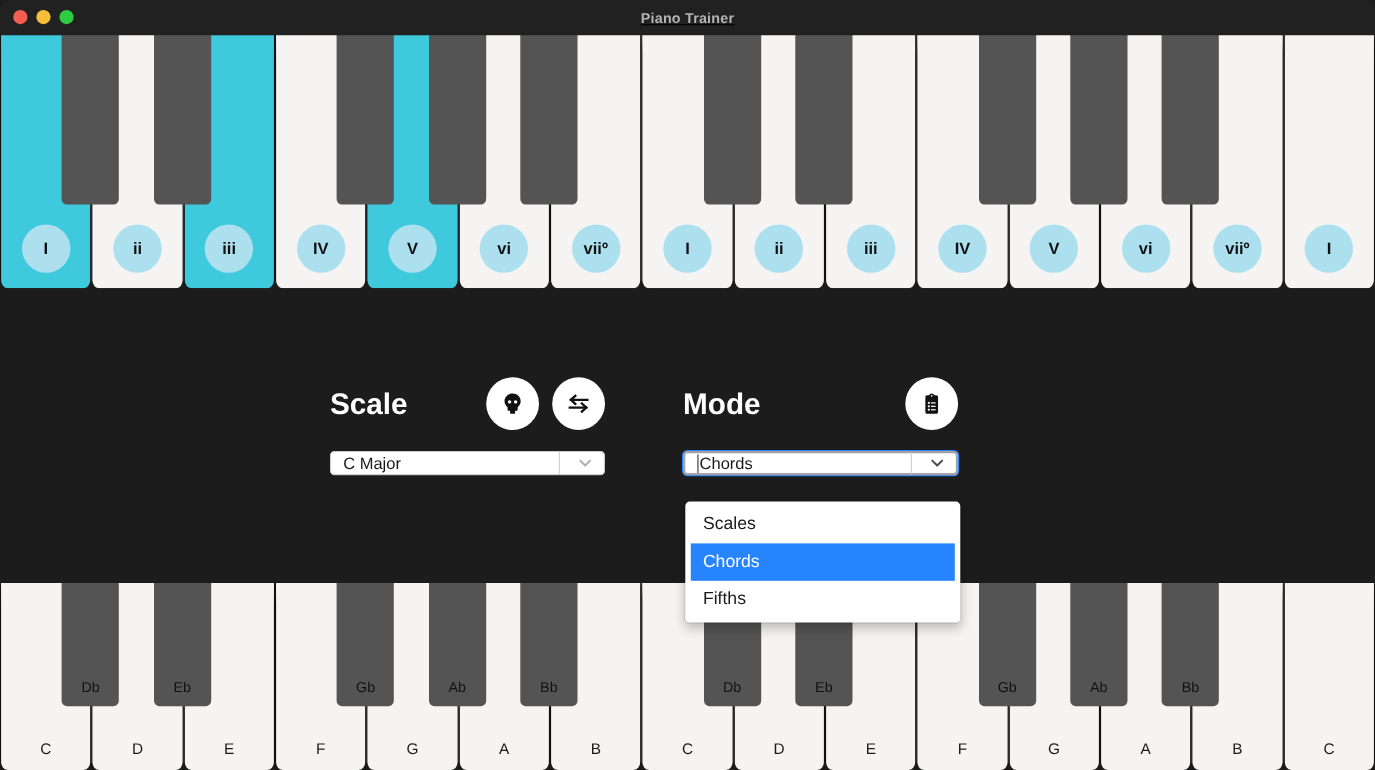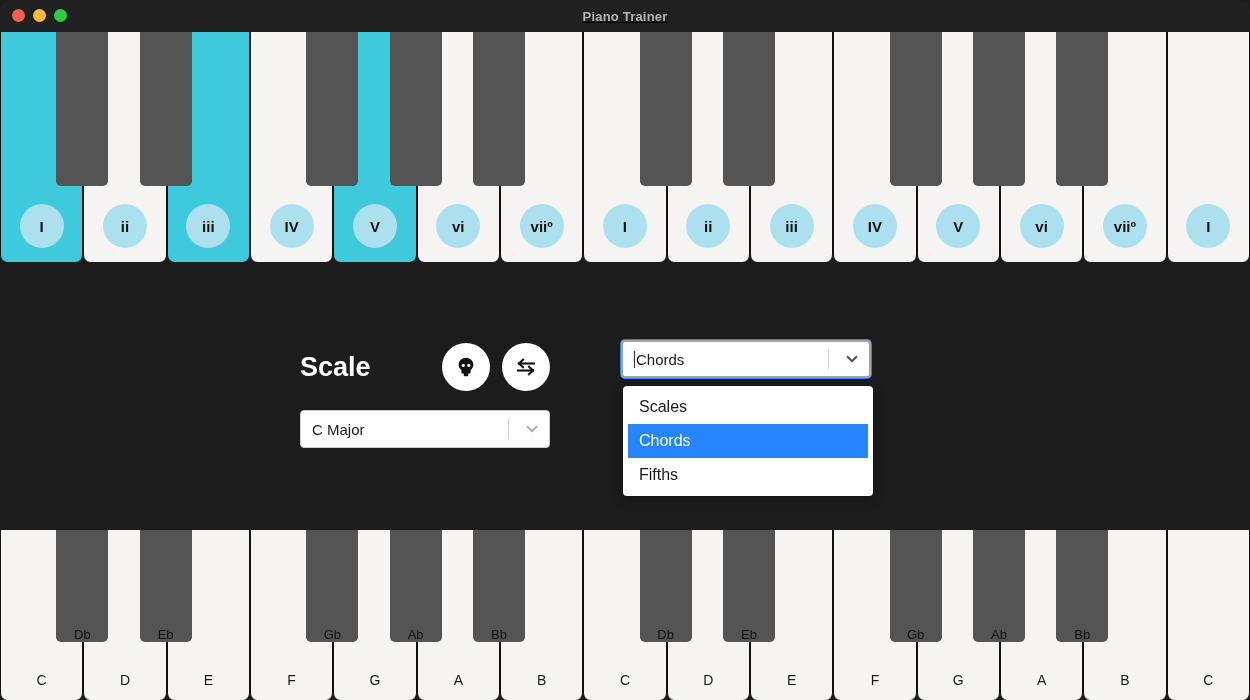--- a/index.html
+++ b/index.html
@@ -68,20 +68,21 @@
     top: 0;
     width: 52px;
     background: #555454;
     border-radius: 0 0 5px 5px;
     z-index: 6;
     display: flex;
     align-items: flex-end;
     justify-content: center;
     color: #121212;
     font-size: 13px;
+    padding-bottom: 10px;
   }
   .keyboard.top .bkey { height: 158px; }
   .keyboard.bottom .bkey { height: 112px; }
   .bkey.right { right: -26px; }
 
   .degree {
     width: 44px; height: 44px;
     border-radius: 50%;
     background: #ade0ef;
     color: #111;
@@ -126,21 +127,21 @@
     background: #ffffff;
     display: flex; align-items: center; justify-content: center;
     margin-left: 12px;
     cursor: pointer;
     border: none;
   }
   .iconbtn svg { display: block; }
 
   .select {
     position: relative;
-    width: 250px; height: 38px;
+    width: 250px; height: 22px;
     background: #ffffff;
     border: 1px solid #cccccc;
     border-radius: 4px;
     display: flex; align-items: center; text-align: center;
   }
   .select.focused {
     border: 2px solid #a3a3a3;
     box-shadow: 0 0 0 1px #2684ff;
   }
   .select .value {
@@ -290,20 +291,34 @@
           <div class="sep"></div>
           <div class="chev">
             <svg width="18" height="18" viewBox="0 0 20 20">
                 <path d="M5 7.5l5 5 5-5" stroke="#adadad" stroke-width="2" fill="none" stroke-linecap="round" stroke-linejoin="round"></path>
               </svg>
           </div>
         </div>
       </div>
 
       <div class="group">
+        <div class="group-head">
+          <div class="group-title">Mode</div>
+          <div class="iconbtn">
+            <svg width="22" height="22" viewBox="0 0 24 24">
+              <path fill="#111111" d="M16.5 3.6H14.7A2.9 2.9 0 0 0 12 1.8a2.9 2.9 0 0 0-2.7 1.8H7.5c-1 0-1.8.8-1.8 1.8v14.8c0 1 .8 1.8 1.8 1.8h9c1 0 1.8-.8 1.8-1.8V5.4c0-1-.8-1.8-1.8-1.8zM12 3.3c.5 0 .9.4.9.9s-.4.9-.9.9-.9-.4-.9-.9.4-.9.9-.9z"></path>
+              <rect x="8.2" y="10.2" width="1.9" height="1.9" fill="#ffffff"></rect>
+              <rect x="8.2" y="13.6" width="1.9" height="1.9" fill="#ffffff"></rect>
+              <rect x="8.2" y="17.0" width="1.9" height="1.9" fill="#ffffff"></rect>
+              <rect x="11.3" y="10.6" width="4.6" height="1.2" fill="#ffffff"></rect>
+              <rect x="11.3" y="14.0" width="4.6" height="1.2" fill="#ffffff"></rect>
+              <rect x="11.3" y="17.4" width="4.6" height="1.2" fill="#ffffff"></rect>
+            </svg>
+          </div>
+        </div>
         <div class="select focused">
           <div class="value">
             <span class="caret"></span>
               <span>Chords</span>
           </div>
           <div class="sep"></div>
           <div class="chev">
             <svg width="18" height="18" viewBox="0 0 20 20">
                 <path d="M5 7.5l5 5 5-5" stroke="#4a4a4a" stroke-width="2" fill="none" stroke-linecap="round" stroke-linejoin="round"></path>
               </svg>

